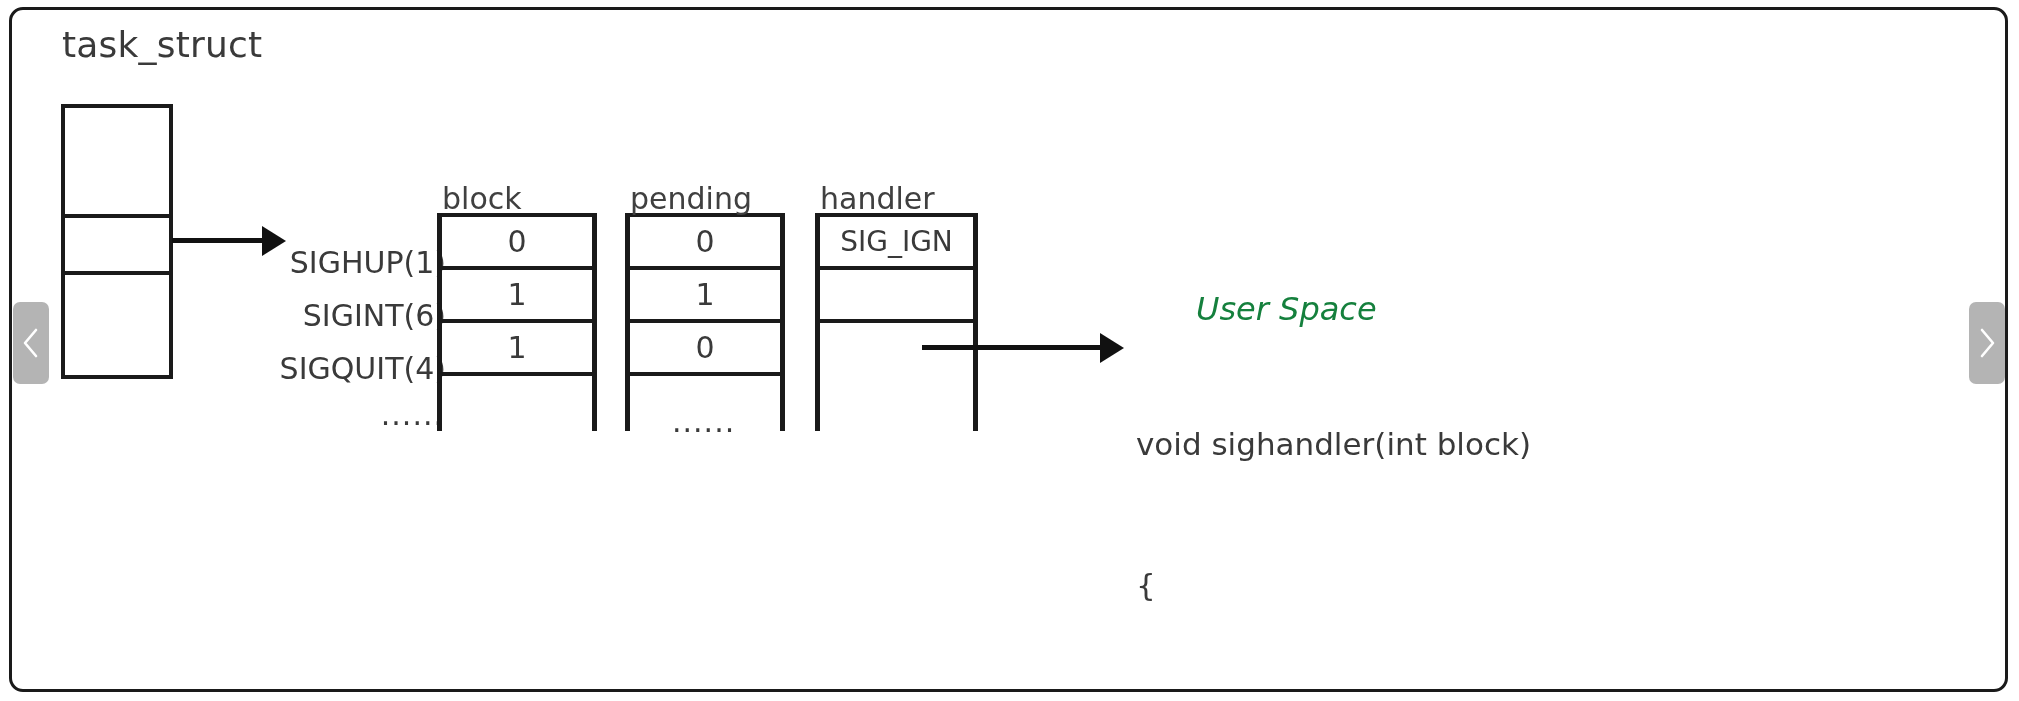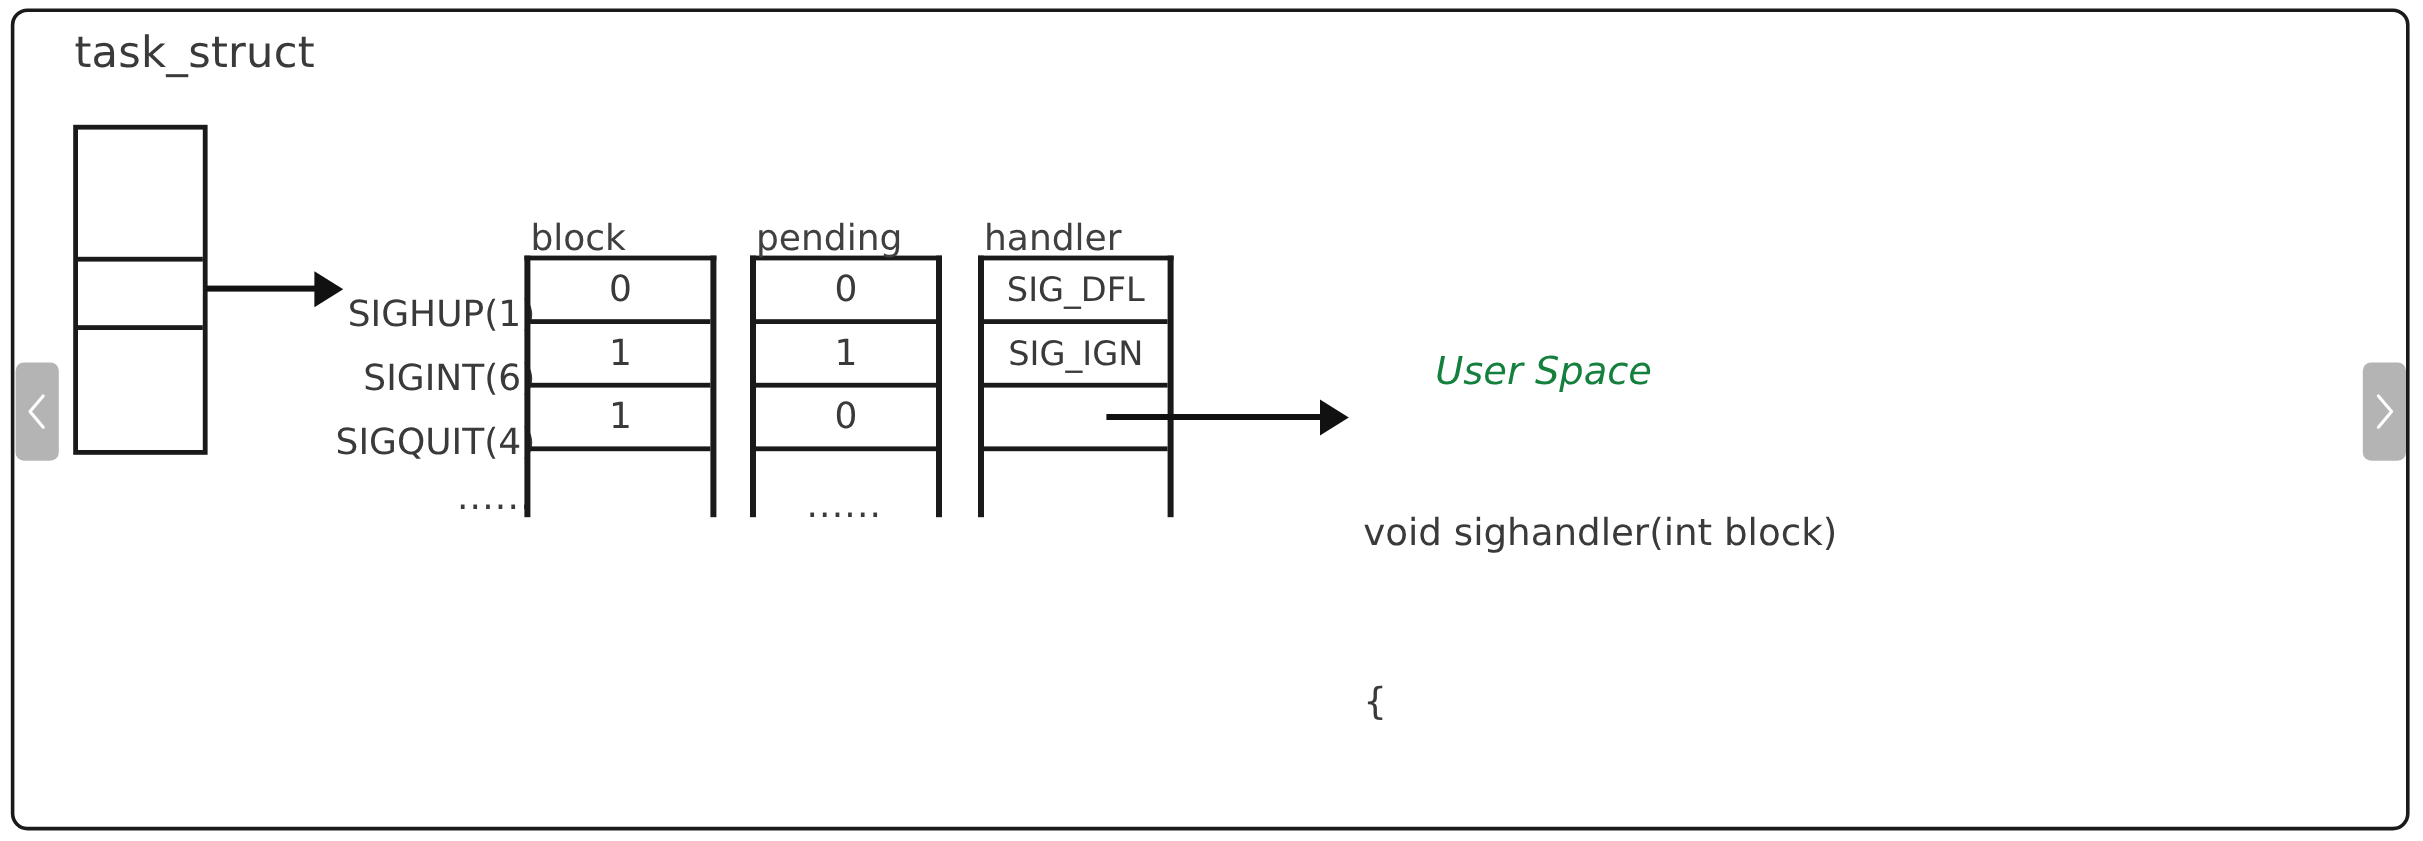--- a/index.html
+++ b/index.html
@@ -227,21 +227,20 @@
     <div class="col-title">pending</div>
     <div class="cell">0</div>
     <div class="cell">1</div>
     <div class="cell">0</div>
     <div class="cell blank last"></div>
   </div>
   <div class="pend-dots">......</div>
 
   <div class="col" id="col-handler">
     <div class="col-title">handler</div>
-    <div class="cell">SIG_DFL</div>
     <div class="cell">SIG_IGN</div>
     <div class="cell"></div>
     <div class="cell blank last"></div>
   </div>
 
   <div class="arrow arrow2"></div>
   <div class="arrowhead arrowhead2"></div>
 
   <div class="userspace-title">User Space</div>
   <div class="code">

